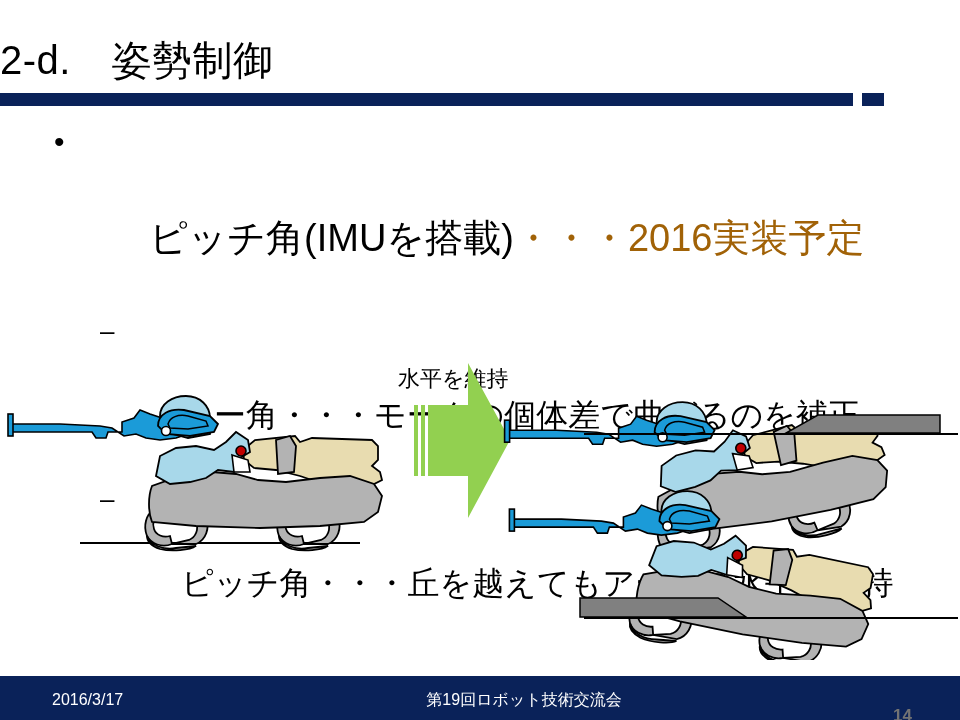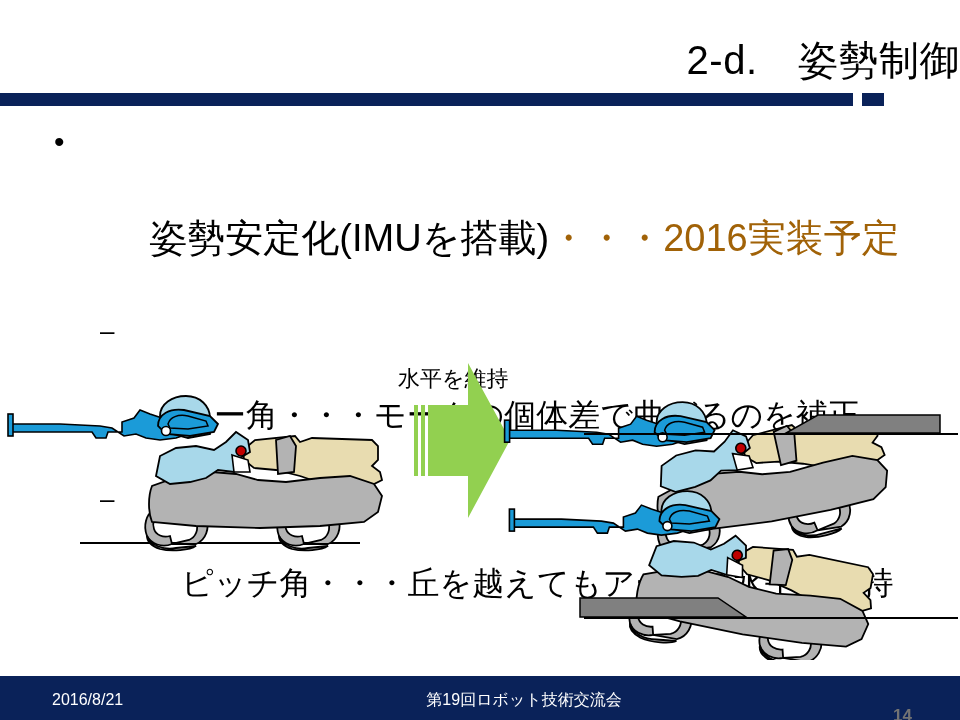--- a/index.html
+++ b/index.html
@@ -19,21 +19,21 @@
     left: 0; top: 0;
     width: 960px; height: 720px;
     background: #ffffff;
   }
 
   
   #title {
     position: absolute;
     left: 0; top: 34px;
     width: 960px;
-    text-align: right;
+    text-align: left;
     font-size: 40px;
     line-height: 52px;
     color: #000000;
     font-weight: 400;
     letter-spacing: 0.5px;
     white-space: pre;
   }
 
   
   #title-rule {
@@ -147,21 +147,21 @@
 <div id="slide">
 
   <div id="title">2-d.　姿勢制御</div>
   <div id="title-rule"></div>
   <div id="title-rule-tick"></div>
 
   <div id="body">
 
     <div class="bullet-l1">
       <span class="dot">•</span>
-      <span>姿勢安定化(IMUを搭載)</span><span class="accent-blue">・・・2016実装予定</span>
+      <span>ピッチ角(IMUを搭載)</span><span class="accent-blue">・・・2016実装予定</span>
     </div>
 
     <div class="bullet-l2">
       <span class="dash">–</span>
       <span>ヨー角・・・モータの個体差で曲がるのを補正</span>
     </div>
 
     <div class="bullet-l2">
       <span class="dash">–</span>
       <span>ピッチ角・・・丘を越えてもアームの水平を維持</span>
@@ -325,17 +325,17 @@
         <circle cx="241" cy="151" r="5" fill="#C00000" stroke="#000" stroke-width="1.6"></circle>
       </g>
 
       <line x1="584" y1="318" x2="958" y2="318" stroke="#000" stroke-width="2"></line>
       <polygon points="580,298 718,298 746,317 580,317" fill="#808080" stroke="#000" stroke-width="1.5"></polygon>
 
     </svg>
   </div>
 
   <div id="footer-bar"></div>
-  <div id="footer-date">2016/8/21</div>
+  <div id="footer-date">2016/3/17</div>
   <div id="footer-center">第19回ロボット技術交流会</div>
   <div id="footer-page">14</div>
 
 </div>
 
 </body></html>

